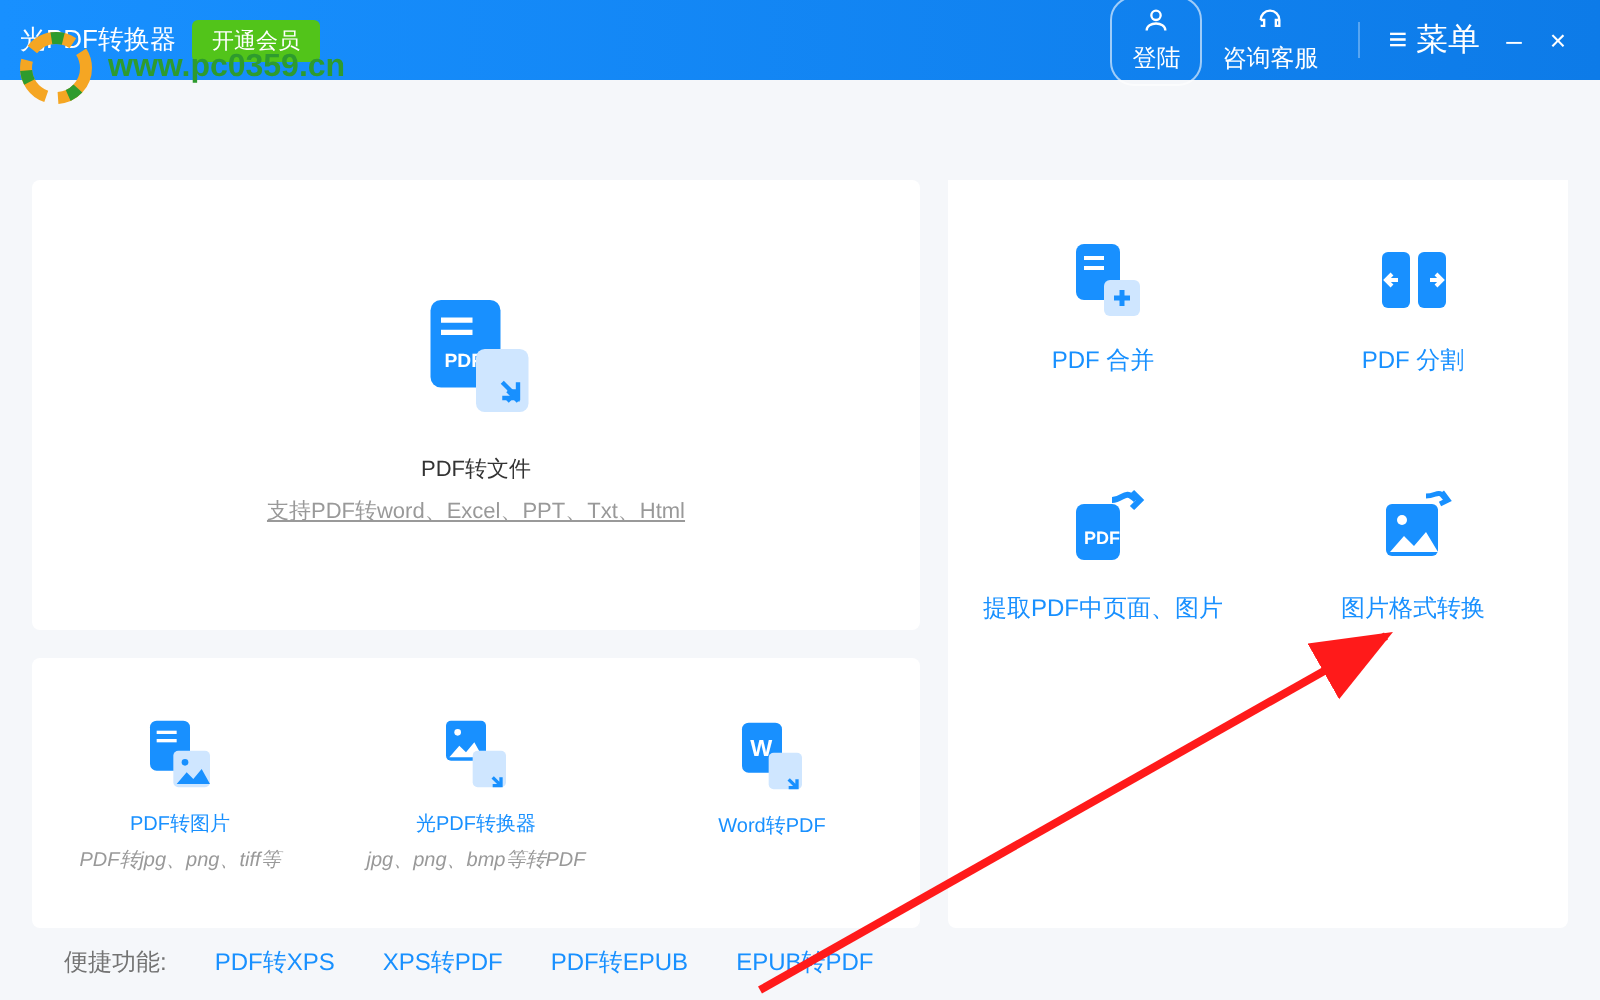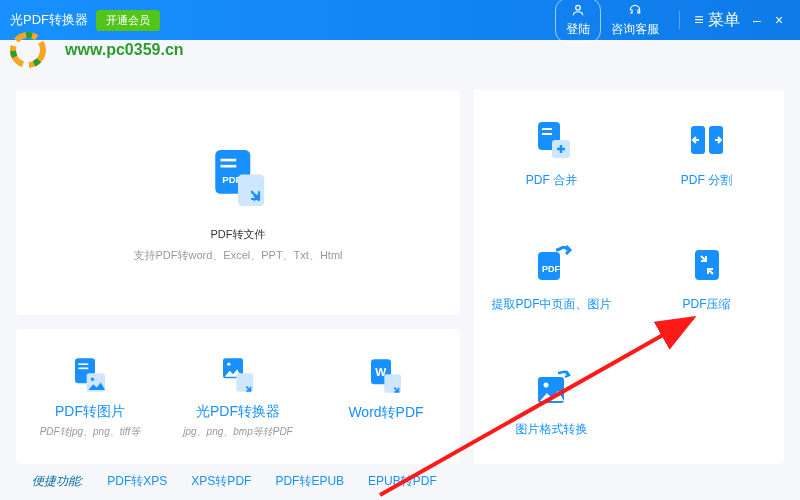--- a/index.html
+++ b/index.html
@@ -8,45 +8,45 @@
 .header { height: 40px; background: linear-gradient(90deg, #1890ff, #0d7be8); display: flex; align-items: center; padding: 0 10px; color: #fff; }
 .header .title { font-size: 13px; font-weight: 500; margin-right: 8px; }
 .header .membership { background: #52c41a; color: #fff; font-size: 11px; padding: 3px 10px; border-radius: 3px; cursor: pointer; }
 .header .spacer { flex: 1; }
 .header .hbtn { display: flex; align-items: center; gap: 4px; font-size: 12px; padding: 4px 10px; border-radius: 12px; cursor: pointer; flex-direction: column; }
 .header .hbtn.outline { border: 1px solid rgba(255,255,255,0.6); }
 .header .sep { width: 1px; height: 18px; background: rgba(255,255,255,0.3); margin: 0 8px 0 10px; }
 .header .menu-btn { font-size: 16px; margin: 0 6px; cursor: pointer; }
 .header .win-btn { width: 22px; text-align: center; font-size: 14px; cursor: pointer; }
 
-.watermark { position: absolute; top: 32px; left: 10px; z-index: 10; display: flex; align-items: center; gap: 19px; }
+.watermark { position: absolute; top: 16px; left: 10px; z-index: 10; display: flex; align-items: center; gap: 8px; }
 .watermark .url { color: #2e9b2e; font-size: 16px; font-weight: 700; }
 .logo-svg { width: 36px; height: 36px; }
 
 .content { display: flex; gap: 14px; padding: 50px 16px 10px 16px; }
 .left-col { flex: 1; display: flex; flex-direction: column; gap: 14px; }
 .right-col { width: 310px; }
 
 .card { background: #fff; border-radius: 4px; }
 .big-card { height: 225px; display: flex; flex-direction: column; align-items: center; justify-content: center; cursor: pointer; }
 .big-card .big-title { font-size: 11px; color: #333; margin-top: 14px; font-weight: 500; }
-.big-card .big-sub { font-size: 11px; color: #999; margin-top: 6px; }
+.big-card .big-sub { font-size: 11px; color: #999; margin-top: 6px; text-decoration: underline; }
 
 .row3 { height: 135px; display: flex; }
 .small-card { flex: 1; display: flex; flex-direction: column; align-items: center; justify-content: center; cursor: pointer; }
-.small-card .sm-title { font-size: 14px; color: #1890ff; margin-top: 8px; }
+.small-card .sm-title { font-size: 10px; color: #1890ff; margin-top: 8px; }
 .small-card .sm-sub { font-size: 10px; color: #999; margin-top: 4px; min-height: 12px; font-style: italic; }
 
 .grid { display: grid; grid-template-columns: 1fr 1fr; grid-template-rows: repeat(3,1fr); height: 374px; }
 .grid .cell { background: #fff; display: flex; flex-direction: column; align-items: center; justify-content: center; cursor: pointer; }
 .grid .cell.hl { background: #e6f2ff; }
 .grid .cell .g-title { font-size: 12px; color: #1890ff; margin-top: 8px; text-align: center; }
 
 .footer { position: absolute; bottom: 10px; left: 32px; display: flex; align-items: center; gap: 24px; font-size: 12px; }
-.footer .flabel { color: #0369a1; font-style: italic; }
+.footer .flabel { color: #737373; }
 .footer .flink { color: #1890ff; cursor: pointer; }
 
 .arrow { position: absolute; pointer-events: none; }
 
 
 .ic { width: 48px; height: 48px; }
 .ic-lg { width: 70px; height: 70px; }
 .ic-sm { width: 40px; height: 40px; }
 </style>
 </head>
@@ -163,27 +163,20 @@
         <svg class="ic" viewBox="0 0 48 48">
             <rect x="10" y="12" width="22" height="28" rx="4" fill="#1890ff"></rect>
             <text x="14" y="32" fill="#fff" font-size="9" font-weight="700">PDF</text>
             <path d="M28 10 c6 0 6 -6 12 0" stroke="#1890ff" stroke-width="3" fill="none"></path>
             <path d="M38 6 l4 4 -4 4" stroke="#1890ff" stroke-width="3" fill="none"></path>
           </svg>
         <div class="g-title">提取PDF中页面、图片</div>
       </div>
       <div class="cell">
         <svg class="ic" viewBox="0 0 48 48">
-            <rect x="12" y="10" width="24" height="30" rx="4" fill="#1890ff"></rect>
-            <path d="M18 16 l5 5 M23 16 v5 h-5 M30 34 l-5-5 M25 34 v-5 h5" stroke="#fff" stroke-width="2" fill="none"></path>
-          </svg>
-        <div class="g-title">PDF压缩</div>
-      </div>
-      <div class="cell">
-        <svg class="ic" viewBox="0 0 48 48">
             <rect x="10" y="12" width="26" height="26" rx="3" fill="#1890ff"></rect>
             <circle cx="18" cy="20" r="2.5" fill="#fff"></circle>
             <path d="M12 36 l7-8 5 5 6-7 6 10z" fill="#fff"></path>
             <path d="M30 8 c6 0 6 -4 10 2 M38 6 l3 4 -4 2" stroke="#1890ff" stroke-width="2.5" fill="none"></path>
           </svg>
         <div class="g-title">图片格式转换</div>
       </div>
     </div>
   </div>
 </div>

